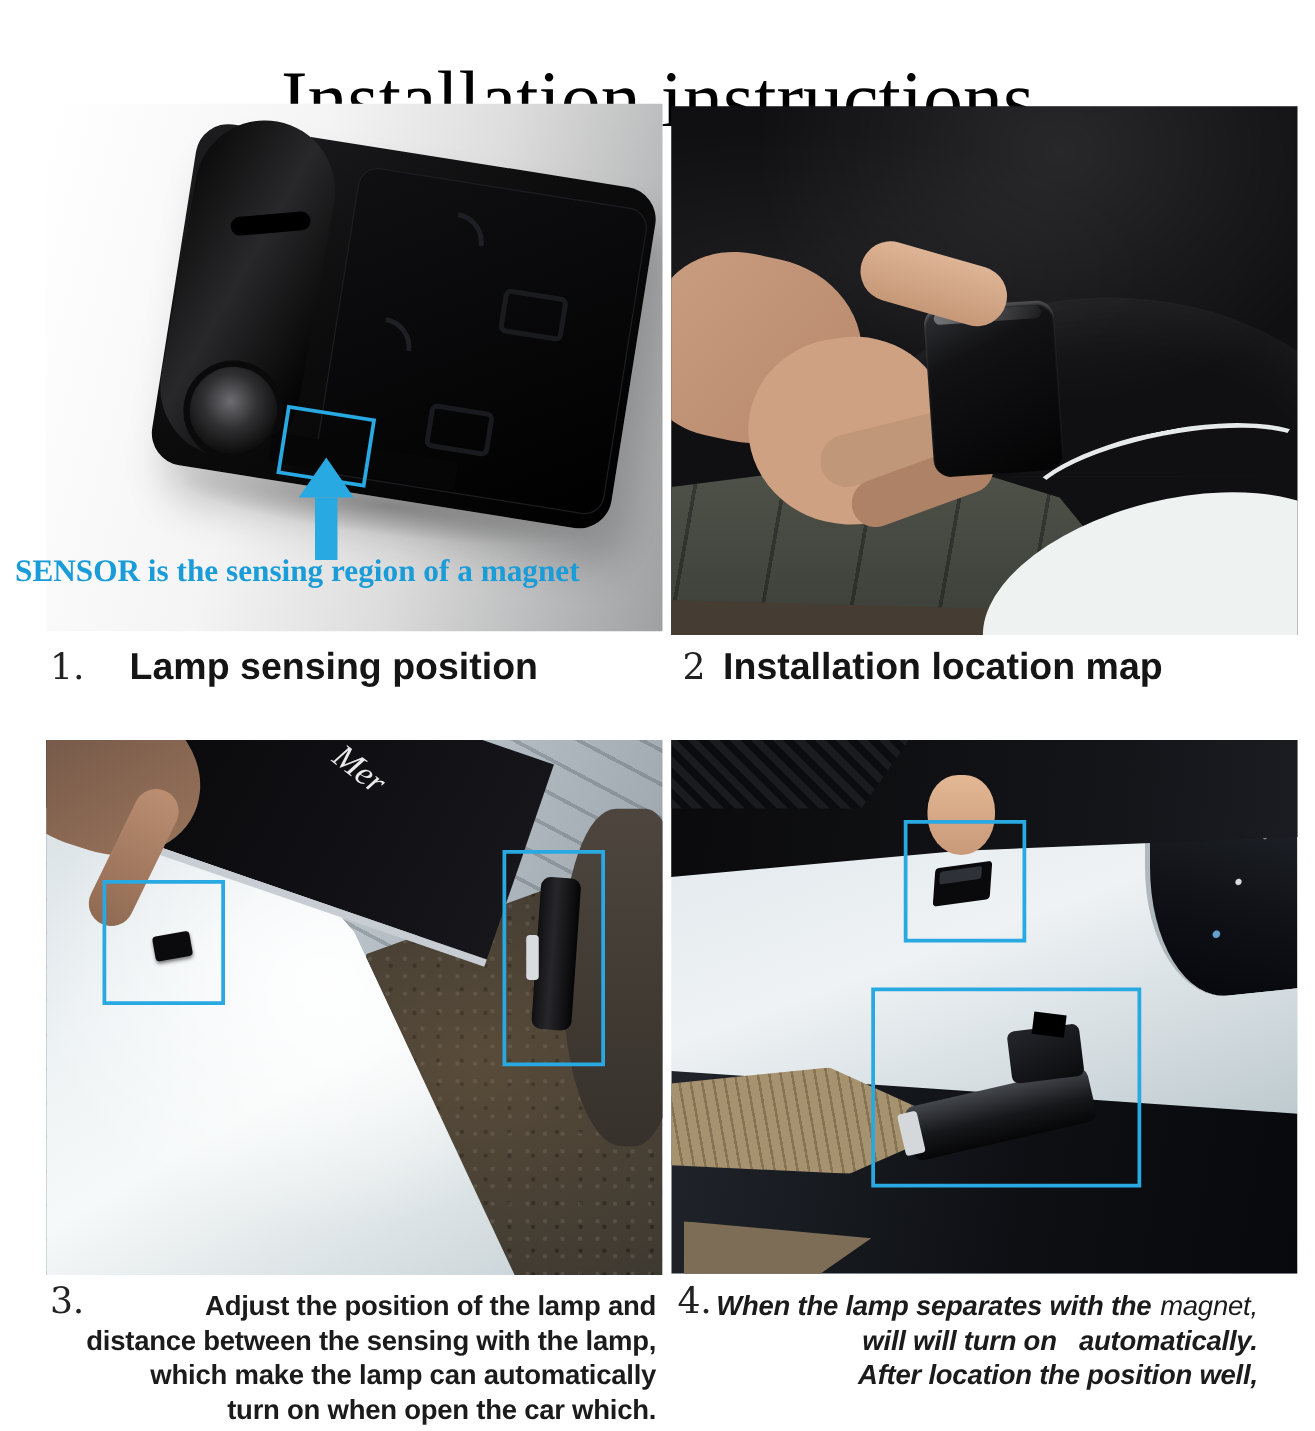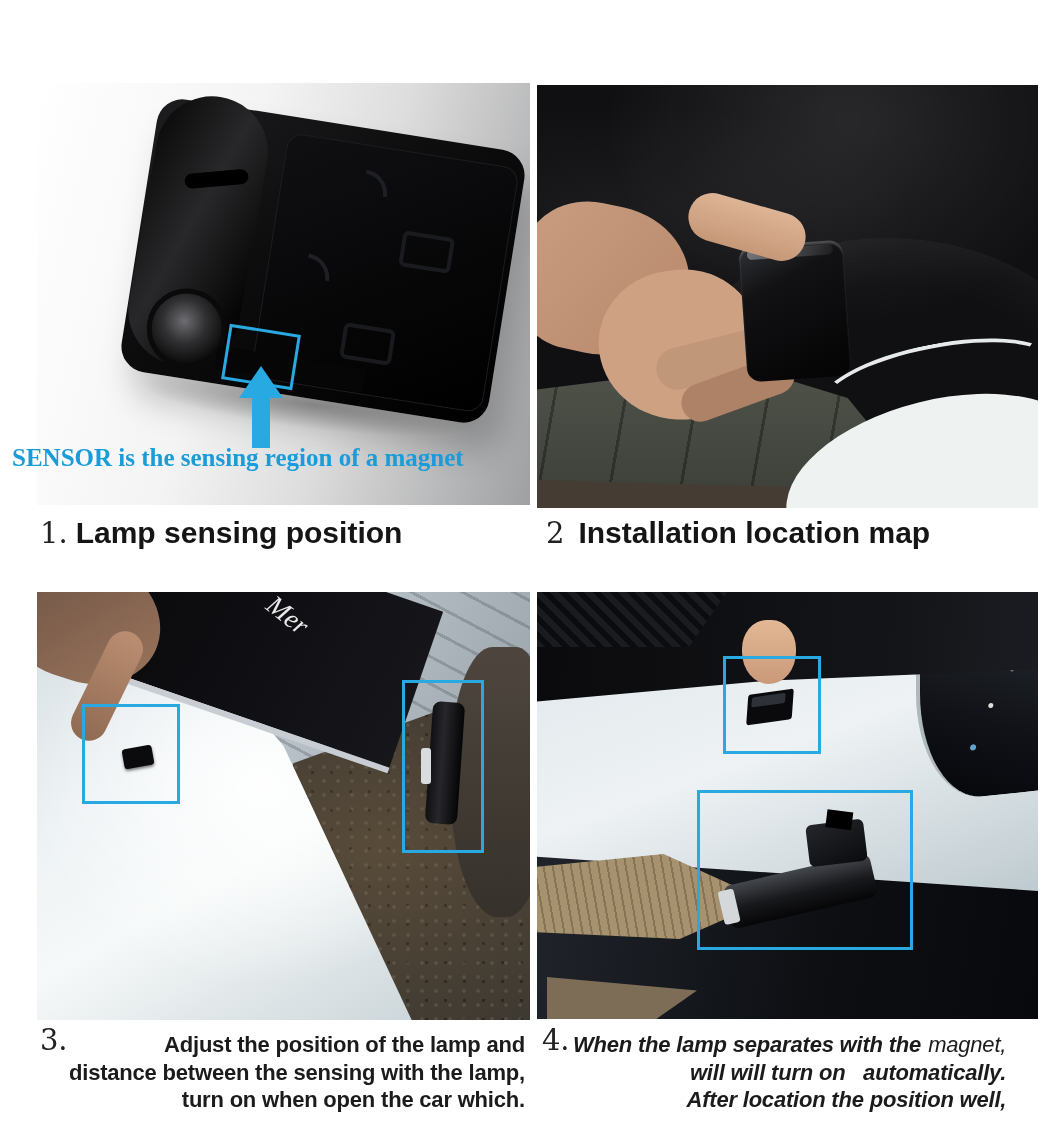--- a/index.html
+++ b/index.html
@@ -77,21 +77,21 @@
                background:#ad8267;}
   .p2-device{left:206px;top:158px;width:104px;height:136px;border-radius:14px;transform:rotate(-4deg);
              background:linear-gradient(155deg,#303236 0%,#121214 30%,#030304 100%);
              box-shadow:inset 0 3px 2px rgba(255,255,255,.22);}
   .p2-gloss{left:8px;top:4px;width:86px;height:10px;border-radius:8px;position:absolute;
             background:linear-gradient(90deg,rgba(255,255,255,.35),rgba(255,255,255,.05));}
   
   .row-cap{position:absolute;display:flex;align-items:baseline;color:#151515;}
   .num{font-family:"DejaVu Serif",serif;font-size:29px;font-weight:400;color:#222;}
   .row-cap .label{font-size:30px;font-weight:bold;}
-  #step1{left:40px;top:516px;}  #step1 .label{margin-left:8px;}
+  #step1{left:40px;top:516px;}  #step1 .label{margin-left:36px;}
   #step2{left:546px;top:516px;} #step2 .label{margin-left:14px;}
   
   .p3-ribs{left:0;top:0;width:100%;height:100%;
            background:repeating-linear-gradient(28deg,rgba(30,35,45,.20) 0 3px,transparent 3px 24px);}
   .p3-asphalt{left:0;top:0;width:100%;height:100%;
               clip-path:polygon(52% 40%,100% 20%,100% 100%,36% 100%);
               background:radial-gradient(ellipse at 70% 60%,rgba(150,118,78,.30),transparent 55%),
                          radial-gradient(rgba(255,255,255,.10) 1.5px,transparent 2px),
                          radial-gradient(rgba(0,0,0,.35) 1.5px,transparent 2px),#3e3931;
               background-size:auto,14px 14px,19px 19px,auto;}
@@ -163,20 +163,21 @@
   .cap-line{display:block;white-space:pre;text-align:right;}
   .lt{font-weight:400;margin-left:7px;}
   #step3{left:40px;top:1031px;}
   #step4{left:542px;top:1031px;}
 </style>
 </head>
 <body>
 
 <div class="page">
 
+  <h1 class="title">Installation instructions</h1>
 
   <div class="photo" id="photo1">
     <div class="p1-shadow"></div>
     <div class="p1-device">
       <div class="p1-barrel"></div>
       <div class="p1-slot"></div>
       <div class="p1-lens"></div>
       <div class="p1-panel">
         <div class="ic-arc" style="left:58px;top:24px;"></div>
         <div class="ic-rect" style="left:128px;top:78px;"></div>
@@ -257,20 +258,21 @@
       <div class="p4-lamp-fin"></div>
     </div>
     <div class="box p4-box2"></div>
   </div>
 
   <div class="step-para" id="step3">
     <span class="num">3.</span>
     <div class="step-lines">
       <span class="cap-line">Adjust the position of the lamp and</span>
       <span class="cap-line">distance between the sensing with the lamp,</span>
+      <span class="cap-line">which make the lamp can automatically</span>
       <span class="cap-line">turn on when open the car which.</span>
     </div>
   </div>
 
   <div class="step-para" id="step4">
     <span class="num">4.</span>
     <div class="step-lines">
       <span class="cap-line"><b>When the lamp separates with the</b><span class="lt">magnet,</span></span>
       <span class="cap-line">will will turn on   automatically.</span>
       <span class="cap-line">After location the position well,</span>

